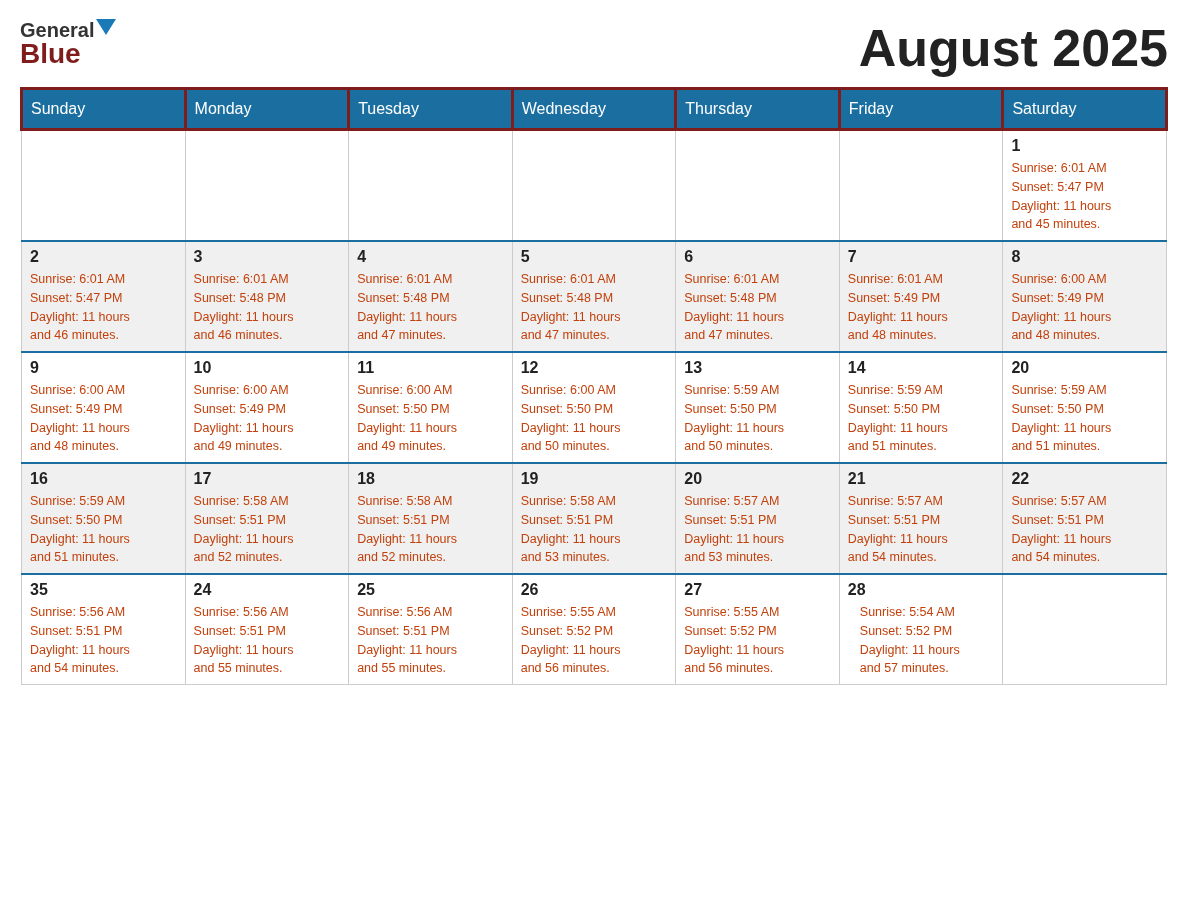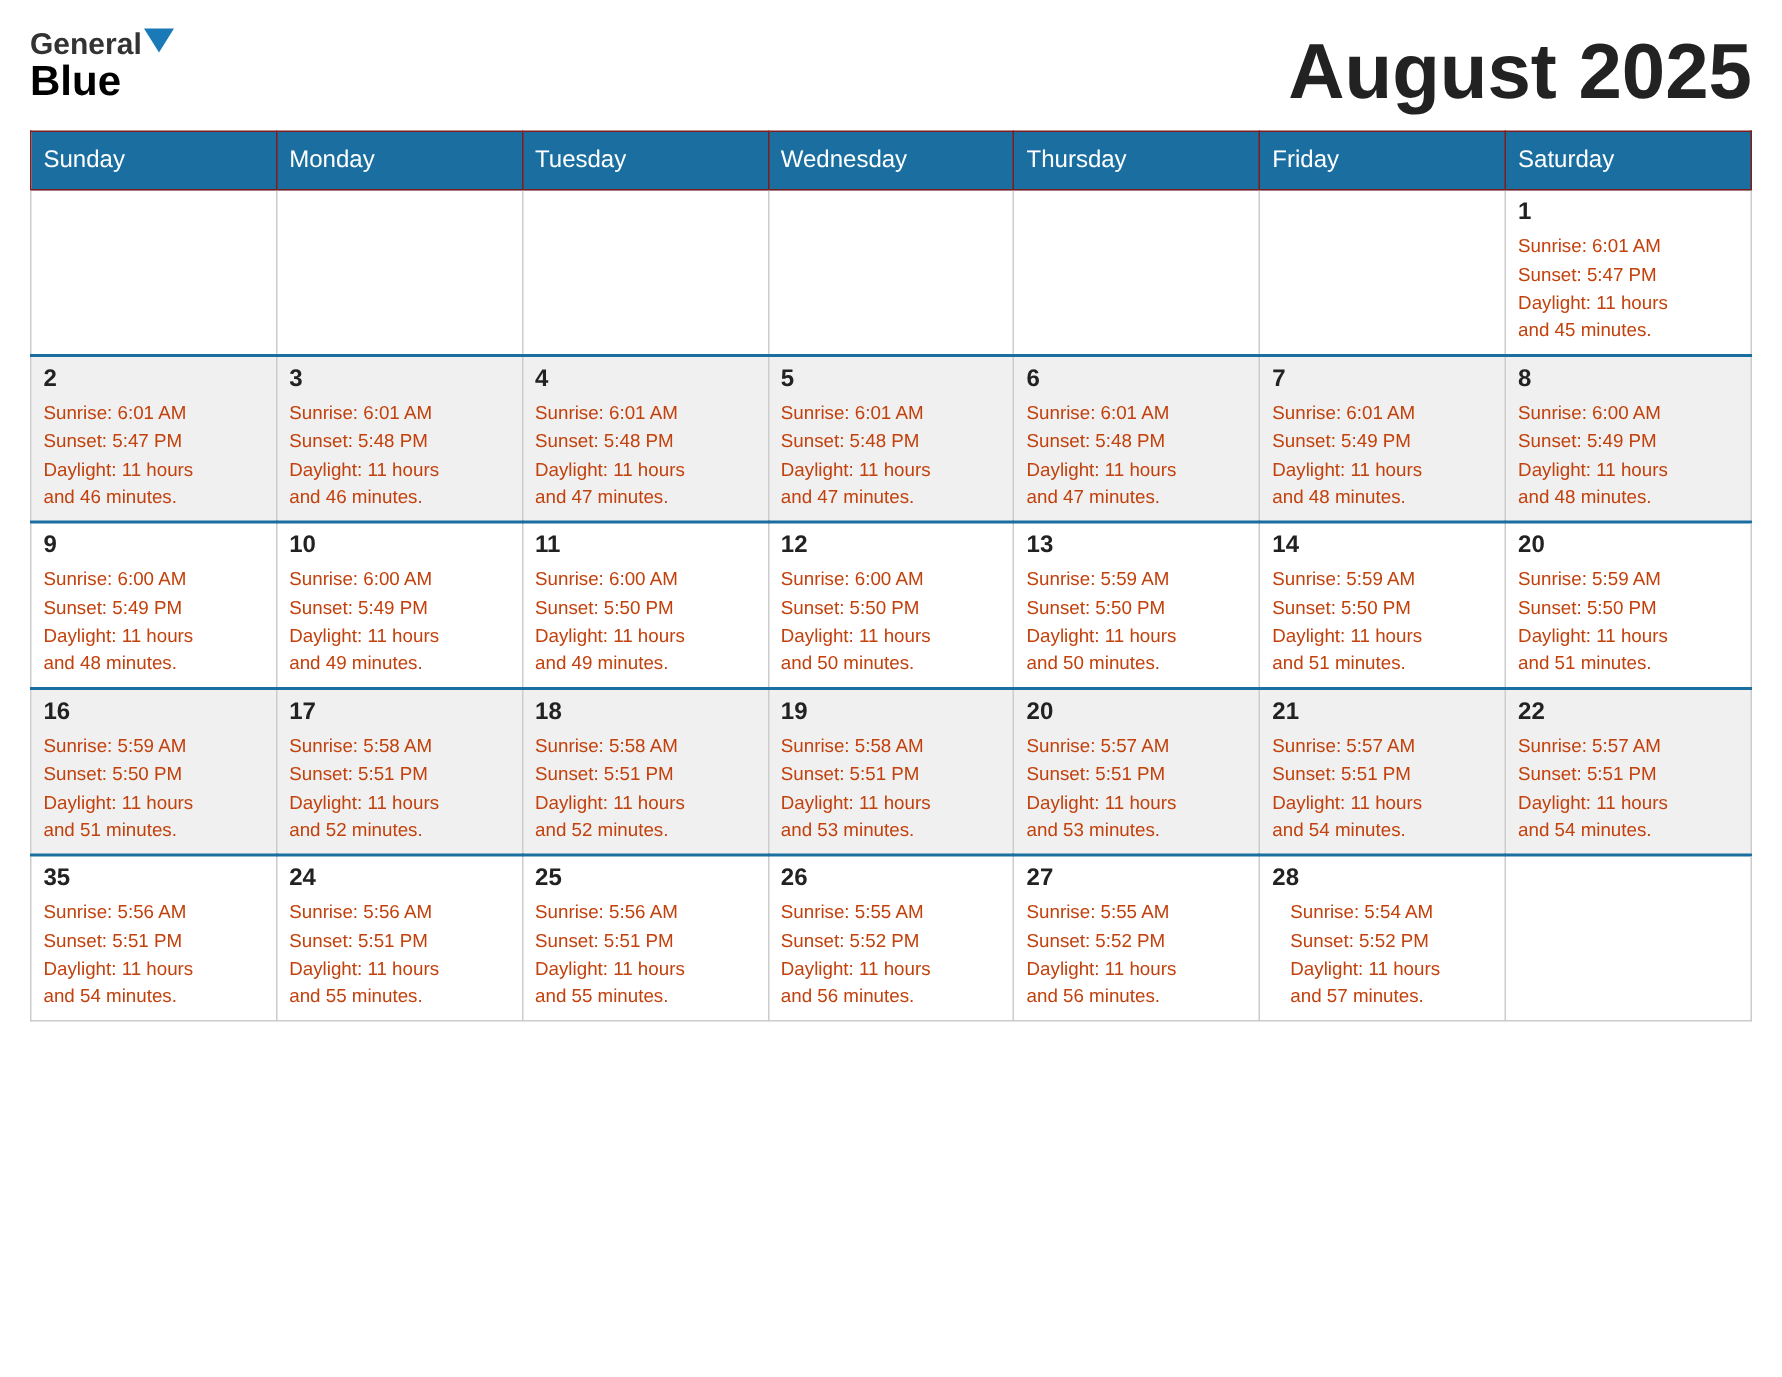--- a/index.html
+++ b/index.html
@@ -23,21 +23,21 @@
     }
     .logo-general {
       font-size: 20px;
       font-weight: bold;
       color: #333;
       line-height: 1;
     }
     .logo-blue {
       font-size: 28px;
       font-weight: bold;
-      color: #000000;
+      color: #7f1d1d;
       line-height: 1;
     }
     .logo-triangle {
       display: inline-block;
       width: 0;
       height: 0;
       border-left: 10px solid transparent;
       border-right: 10px solid transparent;
       border-top: 16px solid #1a7ab8;
       margin-left: 2px;
@@ -64,21 +64,21 @@
       border-collapse: collapse;
       margin-top: 10px;
     }
     .calendar th {
       background-color: #1a6fa0;
       color: #fff;
       padding: 10px 8px;
       font-size: 16px;
       font-weight: normal;
       text-align: left;
-      border: 1px solid #7f1d1d;
+      border: 3px solid #7f1d1d;
     }
     .calendar td {
       border: 1px solid #ccc;
       vertical-align: top;
       padding: 6px 8px;
       width: 14.28%;
       min-height: 100px;
       font-size: 13px;
       color: #333;
       background: #fff;

